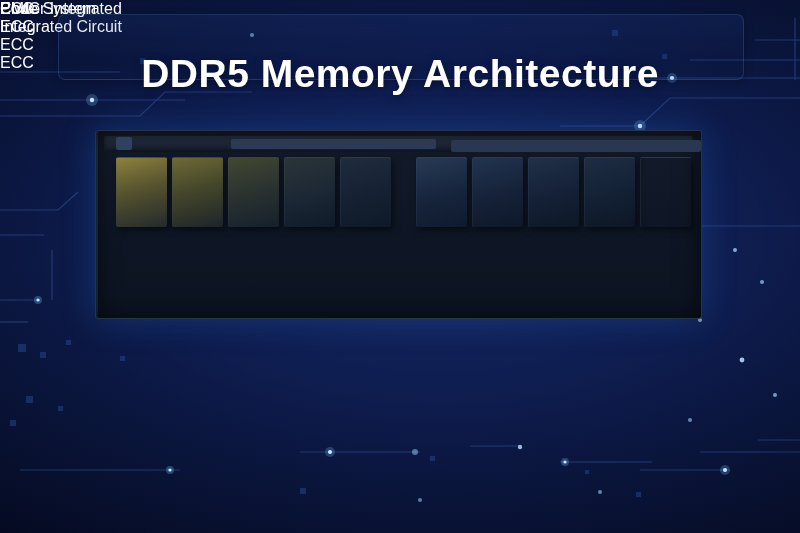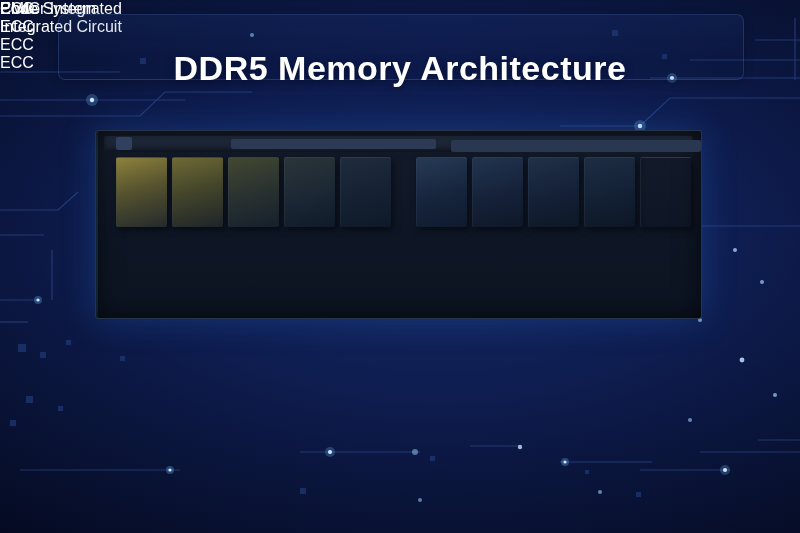--- a/index.html
+++ b/index.html
@@ -11,21 +11,21 @@
   }
   .abs{position:absolute;}
   
   svg.bg{position:absolute;inset:0;z-index:1;}
   
   .title-panel{left:58px;top:14px;width:684px;height:64px;z-index:2;
     border:1px solid rgba(110,160,255,.20);border-radius:7px;
     background:linear-gradient(180deg,rgba(40,75,160,.16),rgba(10,20,60,.04) 75%);
     box-shadow:0 2px 10px rgba(0,0,10,.25);}
   .page-title{left:0;top:26px;width:800px;text-align:center;z-index:3;
-    font-size:34px;font-weight:700;letter-spacing:.5px;
+    font-size:39px;font-weight:700;letter-spacing:.5px;
     text-shadow:0 2px 8px rgba(0,10,40,.6);}
   
   .dimm{left:95px;top:130px;width:605px;height:187px;z-index:2;
     background:linear-gradient(180deg,#141b2a 0%,#0e1625 55%,#0c1422 100%);
     border:1px solid #263349;border-radius:3px;
     box-shadow:0 0 34px rgba(40,120,220,.28),inset 0 0 26px rgba(0,0,0,.65),inset 2px 0 0 rgba(80,200,255,.18);}
   .m-topbar{left:8px;top:5px;width:589px;height:16px;background:#1c2535;border-radius:2px;
     box-shadow:inset 0 -3px 5px rgba(0,0,0,.5);}
   .m-sq{left:20px;top:6px;width:16px;height:13px;background:#30405e;border-radius:2px;}
   .m-slot1{left:135px;top:8px;width:205px;height:10px;background:#2c3a55;border-radius:2px;}

